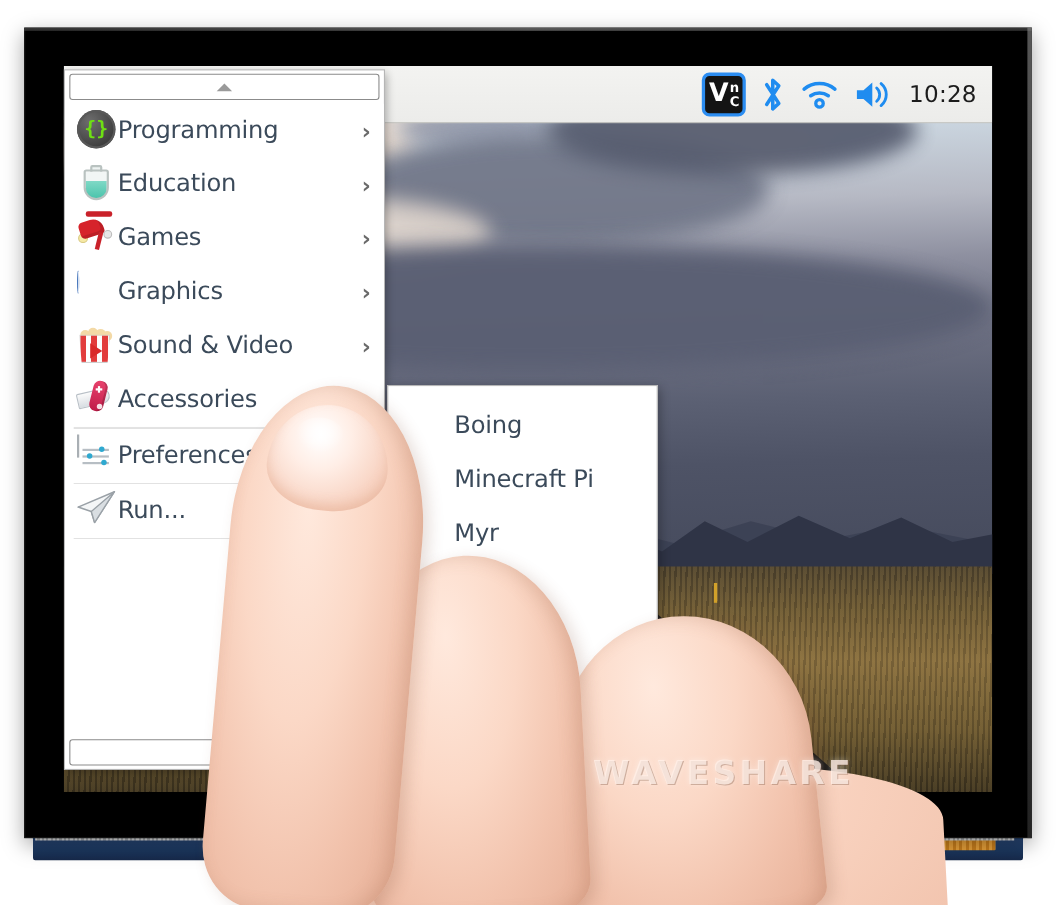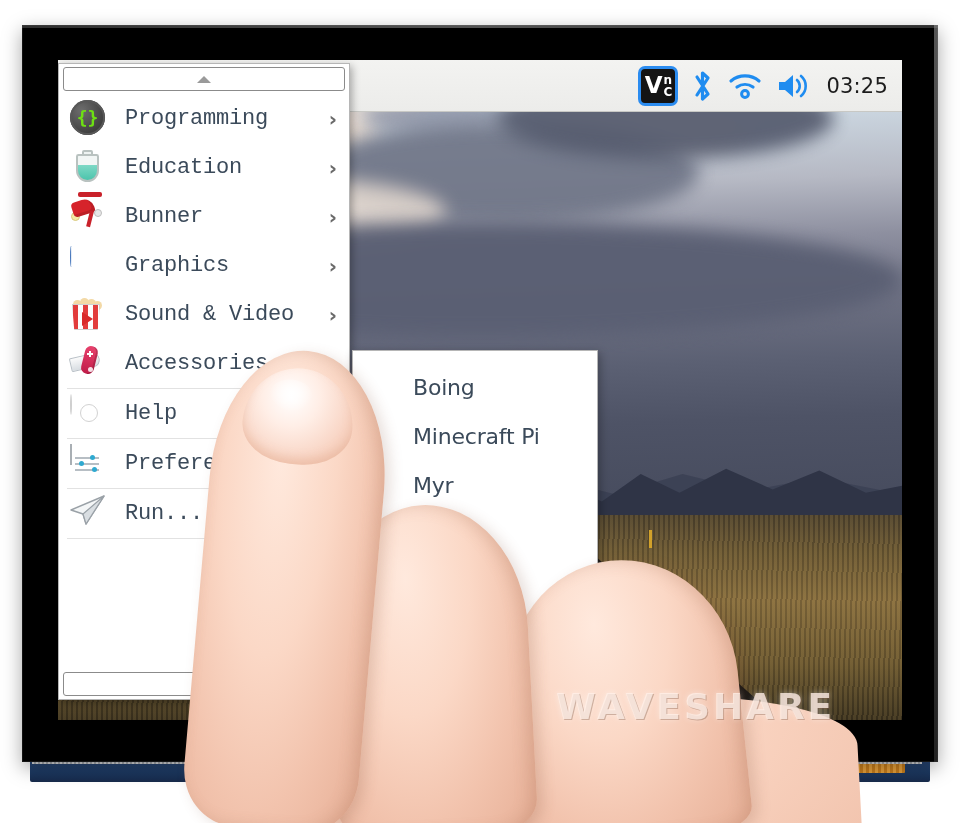--- a/index.html
+++ b/index.html
@@ -156,21 +156,21 @@
     border-top:8px solid #2b2b2b;
   }
   .menu-list{ flex:1 1 auto; display:flex; flex-direction:column; overflow:hidden; }
   .menu-item{
     height:49px; display:flex; align-items:center; padding-left:11px; position:relative;
     background:#fff;
   }
   .menu-item.selected{ background:#7c8694; }
   .menu-item .mi-icon{ width:37px; height:37px; flex:0 0 37px; position:relative; }
   .menu-item .mi-label{
-    margin-left:18px; font-size:22px; color:#3b4a5a; letter-spacing:-.2px;font-family:Liberation Mono, monospace;
+    margin-left:0; font-size:22px; color:#3b4a5a; letter-spacing:-.2px;
   }
   .menu-item.selected .mi-label{ color:#e9edf2; }
   .menu-item .chev{
     position:absolute; right:12px; font-size:20px; color:#6a6a6a; font-weight:600;
   }
   .menu-item.selected .chev{ color:#f0f2f5; }
   .separator{ height:1px; background:#e2e2e2; margin:0 8px; }
 
   
   .ic-prog{ border-radius:50%; background:radial-gradient(circle at 33% 30%,#6d6d6d,#3f3f3f 70%);
@@ -333,22 +333,22 @@
     border-radius:50% 50% 16% 16% / 44% 44% 8% 8%;
   }
   .hand-base{
     position:absolute; left:300px; top:700px; width:560px; height:200px; z-index:19;
     background: radial-gradient(ellipse at 40% 10%, #ffe4d6 0%, #fad4c1 45%, #efbfa8 100%);
     border-radius:40% 40% 0 0 / 30% 30% 0 0;
     transform: rotate(-3deg);
   }
 
   .watermark{
-    position:absolute; left:556px; top:686px; z-index:30;
-    font-size:36px; font-weight:700; letter-spacing:3px;
+    position:absolute; left:539px; top:686px; z-index:30;
+    font-size:30px; font-weight:700; letter-spacing:3px;
     color:rgba(255,240,232,.78);
     text-shadow: 1px 1px 0 rgba(120,80,60,.35), 0 0 6px rgba(255,255,255,.4);
     font-family:"DejaVu Sans", sans-serif;
   }
 </style>
 </head>
 <body>
 
 <div id="stage">
 
@@ -401,21 +401,21 @@
         <svg width="34" height="28" viewBox="0 0 34 28">
           <path d="M3 9 A22 22 0 0 1 31 9" fill="none" stroke="#1f8cf0" stroke-width="3.2" stroke-linecap="round"></path>
           <path d="M9 15 A14 14 0 0 1 25 15" fill="none" stroke="#1f8cf0" stroke-width="3.2" stroke-linecap="round"></path>
           <circle cx="17" cy="22" r="3.4" fill="none" stroke="#1f8cf0" stroke-width="3"></circle>
         </svg>
         <svg width="36" height="30" viewBox="0 0 36 30">
           <path d="M3 11 L9 11 L17 4 L17 26 L9 19 L3 19 Z" fill="#1f8cf0"></path>
           <path d="M21 9 A8 8 0 0 1 21 21" fill="none" stroke="#1f8cf0" stroke-width="2.6" stroke-linecap="round"></path>
           <path d="M25 5 A13 13 0 0 1 25 25" fill="none" stroke="#1f8cf0" stroke-width="2.6" stroke-linecap="round"></path>
         </svg>
-        <span class="tray-clock">03:25</span>
+        <span class="tray-clock">10:28</span>
       </div>
     </div>
 
     <div class="menu">
       <div class="scroll-btn">
         <span class="arrow-up"></span>
       </div>
       <div class="menu-list">
 
         <div class="menu-item">
@@ -440,21 +440,21 @@
         <div class="menu-item">
           <span class="mi-icon">
             <span class="ic-office">
               <i class="bulb"></i>
               <i class="shade"></i>
               <i class="knob"></i>
               <i class="arm"></i>
               <i class="base"></i>
             </span>
           </span>
-          <span class="mi-label">Bunner</span>
+          <span class="mi-label">Games</span>
           <span class="chev">›</span>
         </div>
 
         <div class="menu-item">
           <span class="mi-icon">
             <span class="ic-net"></span>
           </span>
           <span class="mi-label">Graphics</span>
           <span class="chev">›</span>
         </div>
@@ -486,27 +486,20 @@
               <i class="plus"></i>
               <i class="dot"></i>
             </span>
           </span>
           <span class="mi-label">Accessories</span>
           <span class="chev">›</span>
         </div>
 
         <div class="separator"></div>
 
-        <div class="menu-item">
-          <span class="mi-icon">
-            <span class="ic-help"></span>
-          </span>
-          <span class="mi-label">Help</span>
-          <span class="chev"></span>
-        </div>
 
         <div class="separator"></div>
 
         <div class="menu-item">
           <span class="mi-icon">
             <span class="ic-pref">
               <i class="bar"></i>
               <i class="ln"></i>
               <i class="ln"></i>
               <i class="ln"></i>

